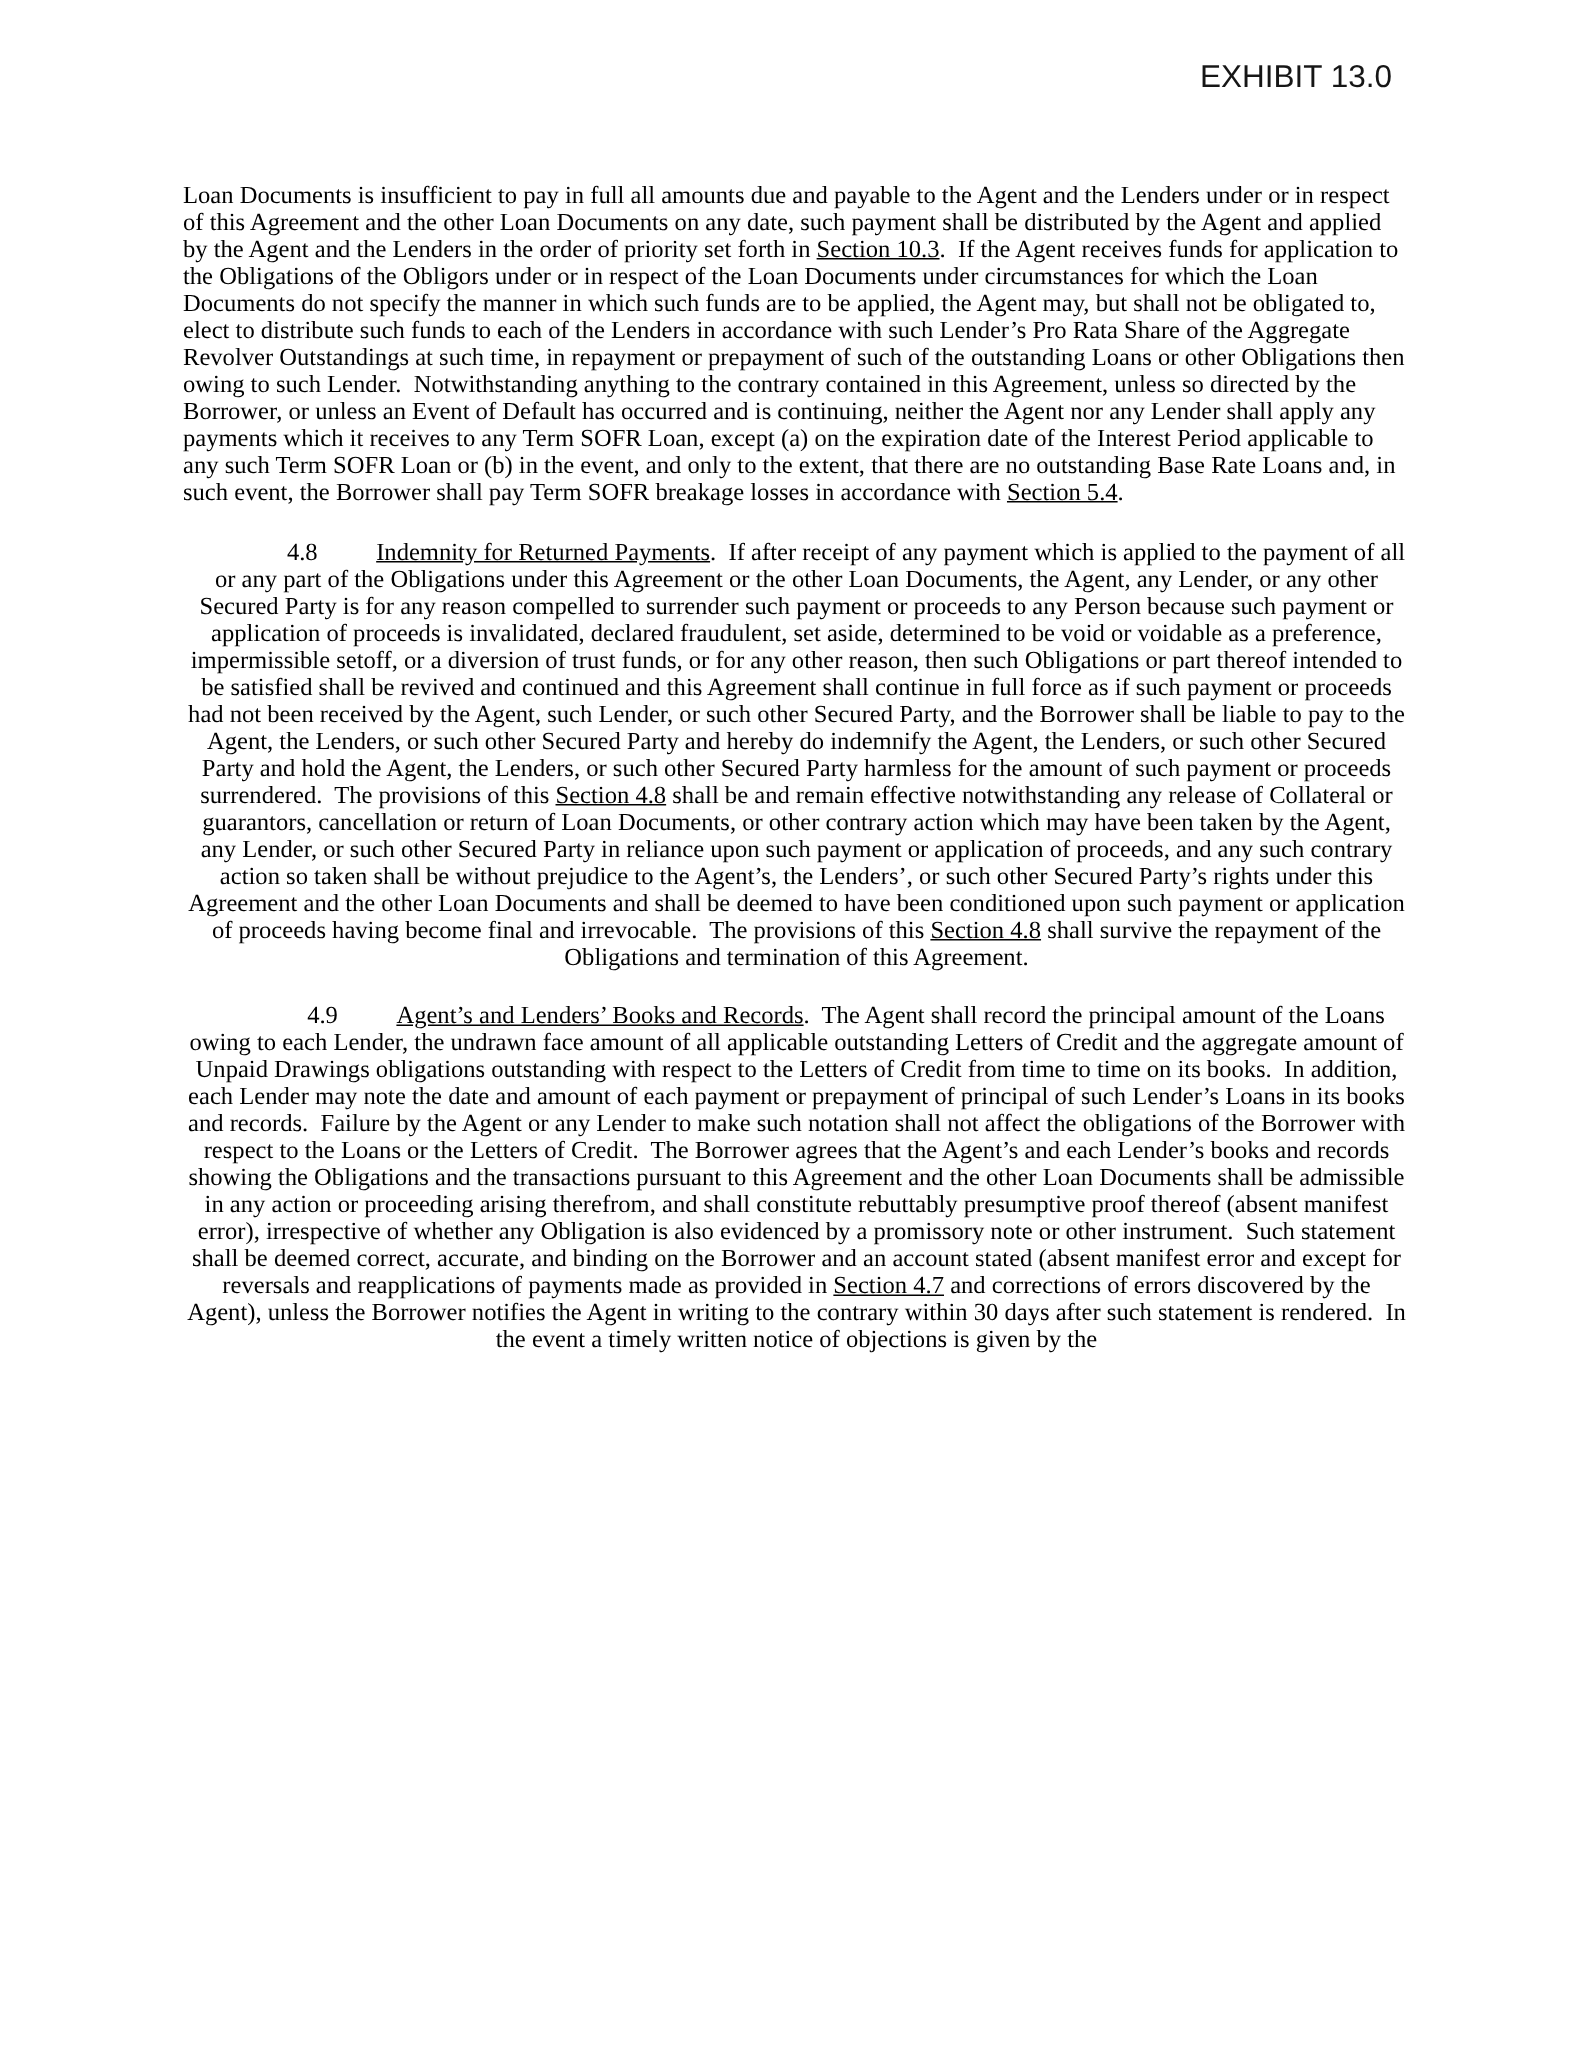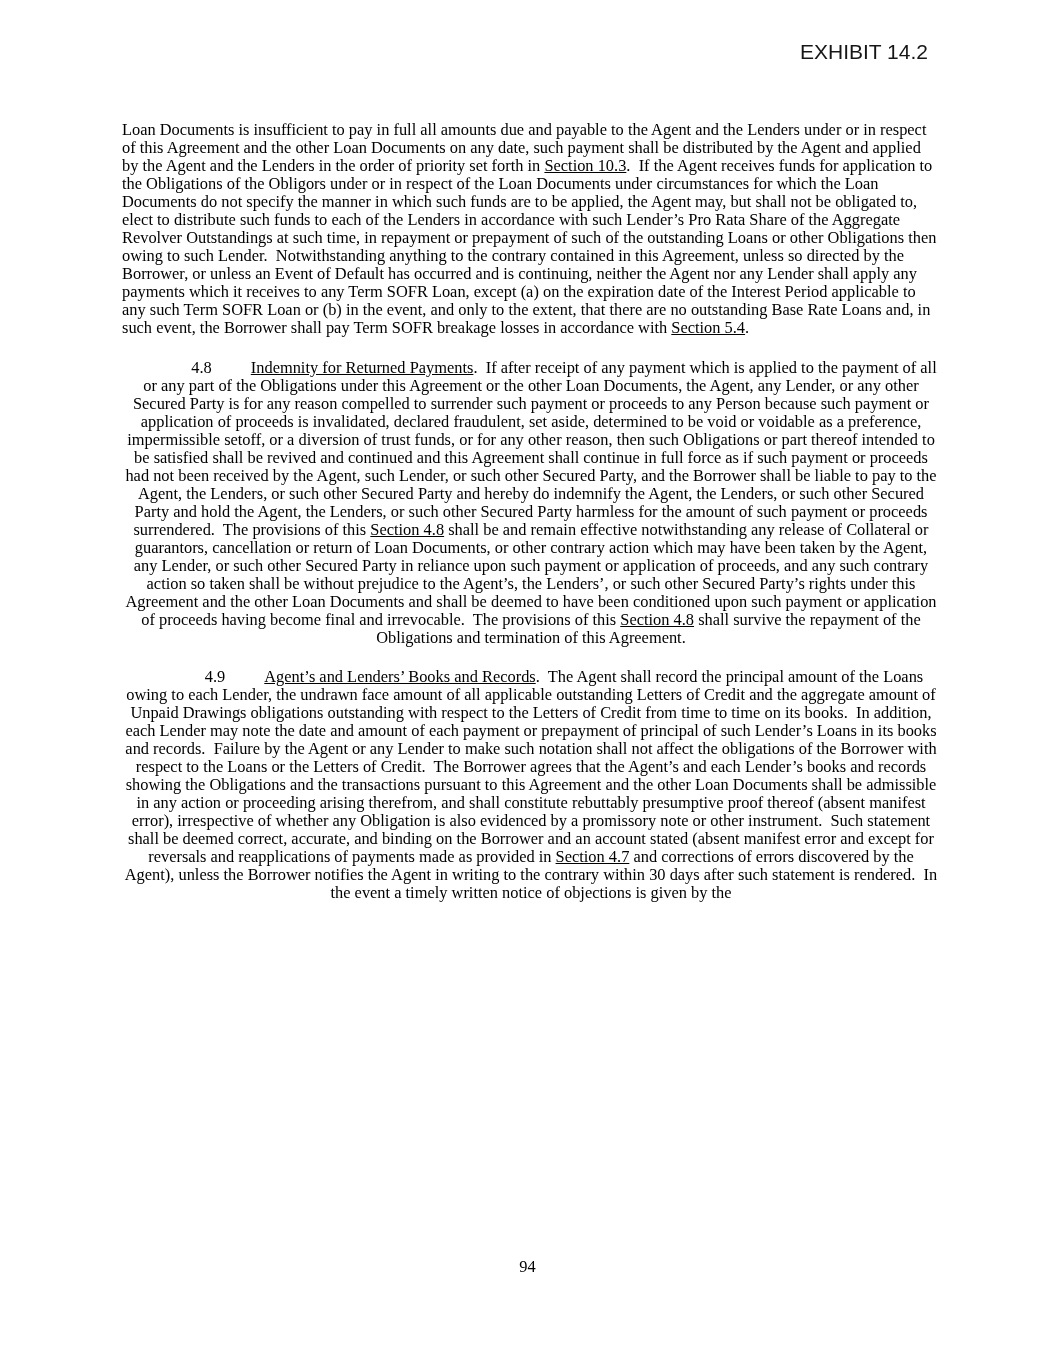--- a/index.html
+++ b/index.html
@@ -44,22 +44,21 @@
     width: 100%;
     text-align: center;
     font-size: 16.4px;
     line-height: 21.7px;
   }
 </style>
 </head>
 <body>
 
 <div class="page">
-  <div class="exhibit-header">EXHIBIT 14.2</div>
+  <div class="exhibit-header">EXHIBIT 13.0</div>
 
   <div class="doc-body">
       <p class="para"><span>Loan Documents is insufficient to pay in full all amounts due and payable to the Agent and the Lenders under or in respect of this Agreement and the other Loan Documents on any date, such payment shall be distributed by the Agent and applied by the Agent and the Lenders in the order of priority set forth in </span><span class="u">Section 10.3</span><span>.  If the Agent receives funds for application to the Obligations of the Obligors under or in respect of the Loan Documents under circumstances for which the Loan Documents do not specify the manner in which such funds are to be applied, the Agent may, but shall not be obligated to, elect to distribute such funds to each of the Lenders in accordance with such Lender’s Pro Rata Share of the Aggregate Revolver Outstandings at such time, in repayment or prepayment of such of the outstanding Loans or other Obligations then owing to such Lender.  Notwithstanding anything to the contrary contained in this Agreement, unless so directed by the Borrower, or unless an Event of Default has occurred and is continuing, neither the Agent nor any Lender shall apply any payments which it receives to any Term SOFR Loan, except (a) on the expiration date of the Interest Period applicable to any such Term SOFR Loan or (b) in the event, and only to the extent, that there are no outstanding Base Rate Loans and, in such event, the Borrower shall pay Term SOFR breakage losses in accordance with </span><span class="u">Section 5.4</span><span>.</span></p>
       <p class="para para-indent"><span>4.8</span><span class="tab"></span><span class="u">Indemnity for Returned Payments</span><span>.  If after receipt of any payment which is applied to the payment of all or any part of the Obligations under this Agreement or the other Loan Documents, the Agent, any Lender, or any other Secured Party is for any reason compelled to surrender such payment or proceeds to any Person because such payment or application of proceeds is invalidated, declared fraudulent, set aside, determined to be void or voidable as a preference, impermissible setoff, or a diversion of trust funds, or for any other reason, then such Obligations or part thereof intended to be satisfied shall be revived and continued and this Agreement shall continue in full force as if such payment or proceeds had not been received by the Agent, such Lender, or such other Secured Party, and the Borrower shall be liable to pay to the Agent, the Lenders, or such other Secured Party and hereby do indemnify the Agent, the Lenders, or such other Secured Party and hold the Agent, the Lenders, or such other Secured Party harmless for the amount of such payment or proceeds surrendered.  The provisions of this </span><span class="u">Section 4.8</span><span> shall be and remain effective notwithstanding any release of Collateral or guarantors, cancellation or return of Loan Documents, or other contrary action which may have been taken by the Agent, any Lender, or such other Secured Party in reliance upon such payment or application of proceeds, and any such contrary action so taken shall be without prejudice to the Agent’s, the Lenders’, or such other Secured Party’s rights under this Agreement and the other Loan Documents and shall be deemed to have been conditioned upon such payment or application of proceeds having become final and irrevocable.  The provisions of this </span><span class="u">Section 4.8</span><span> shall survive the repayment of the Obligations and termination of this Agreement.</span></p>
       <p class="para para-indent"><span>4.9</span><span class="tab"></span><span class="u">Agent’s and Lenders’ Books and Records</span><span>.  The Agent shall record the principal amount of the Loans owing to each Lender, the undrawn face amount of all applicable outstanding Letters of Credit and the aggregate amount of Unpaid Drawings obligations outstanding with respect to the Letters of Credit from time to time on its books.  In addition, each Lender may note the date and amount of each payment or prepayment of principal of such Lender’s Loans in its books and records.  Failure by the Agent or any Lender to make such notation shall not affect the obligations of the Borrower with respect to the Loans or the Letters of Credit.  The Borrower agrees that the Agent’s and each Lender’s books and records showing the Obligations and the transactions pursuant to this Agreement and the other Loan Documents shall be admissible in any action or proceeding arising therefrom, and shall constitute rebuttably presumptive proof thereof (absent manifest error), irrespective of whether any Obligation is also evidenced by a promissory note or other instrument.  Such statement shall be deemed correct, accurate, and binding on the Borrower and an account stated (absent manifest error and except for reversals and reapplications of payments made as provided in </span><span class="u">Section 4.7</span><span> and corrections of errors discovered by the Agent), unless the Borrower notifies the Agent in writing to the contrary within 30 days after such statement is rendered.  In the event a timely written notice of objections is given by the</span></p>
     </div>
 
-  <div class="page-number">94</div>
 </div>
 
 </body></html>

